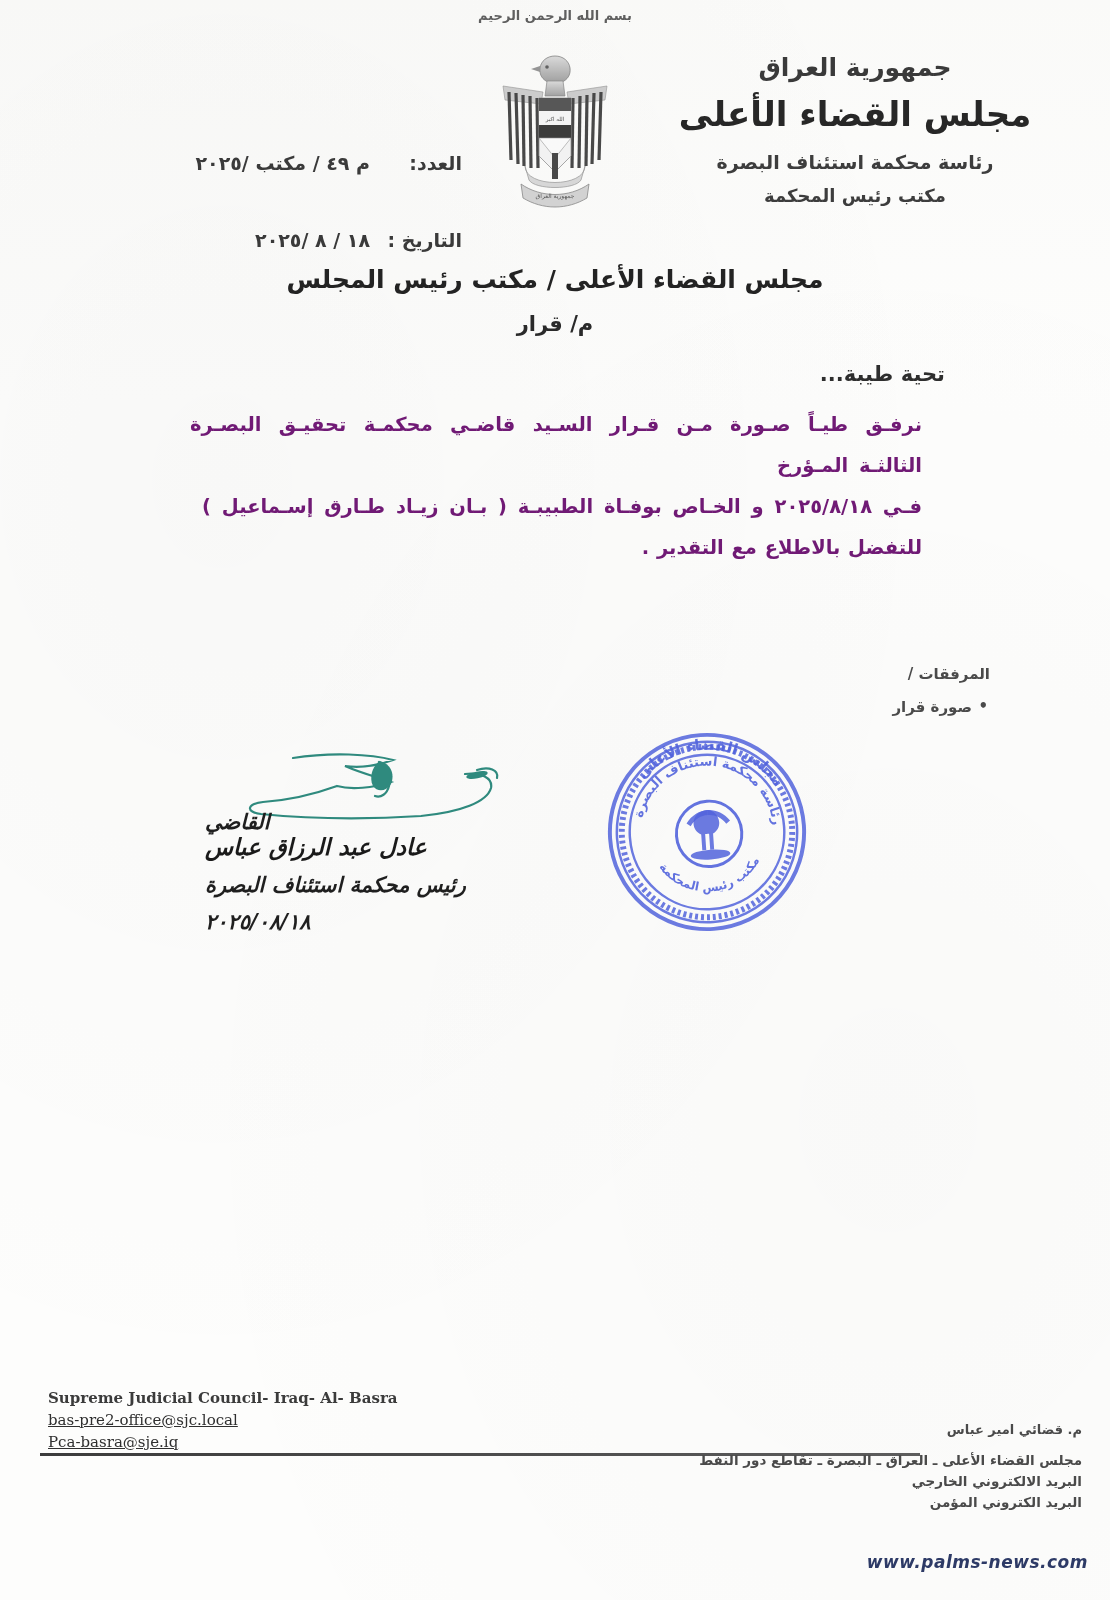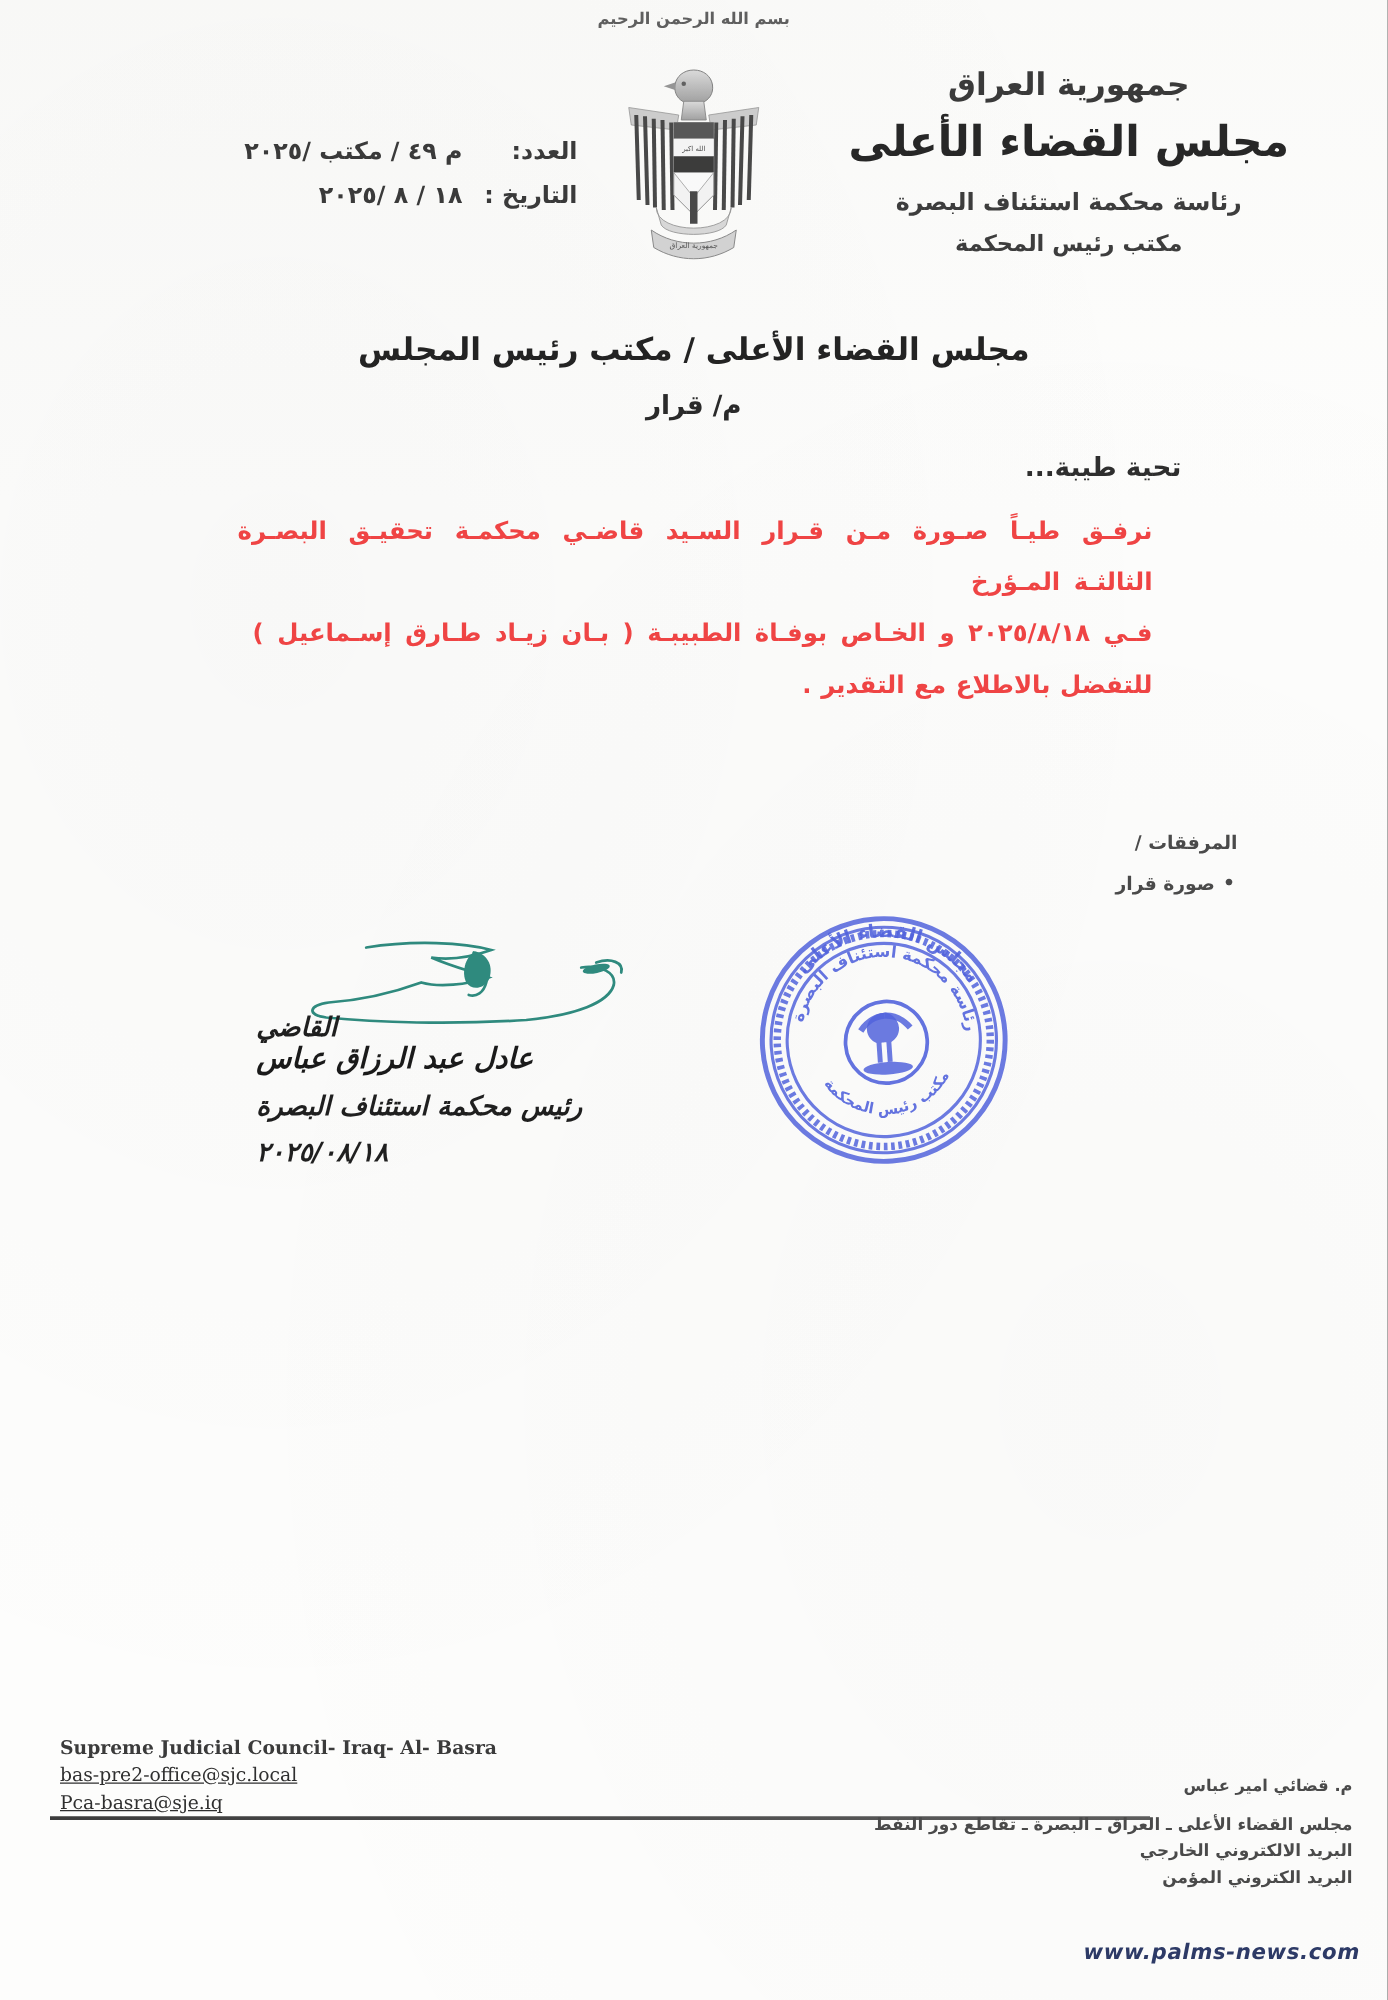--- a/index.html
+++ b/index.html
@@ -111,21 +111,21 @@
   }
   .meta-row {
     display: flex;
     justify-content: flex-start;
     align-items: baseline;
     gap: 14px;
     margin-bottom: 16px;
     direction: rtl;
   }
   .meta-label { min-width: 78px; text-align: right; }
-  .meta-value { letter-spacing: 1px; }
+  .meta-value { letter-spacing: 1px; margin-top: 42px; }
 
   
   .addressee {
     position: absolute;
     top: 265px;
     left: 0; right: 0;
     text-align: center;
     font-size: 25px;
     font-weight: bold;
     color: #232323;
@@ -151,21 +151,21 @@
   }
 
   
   .body-text {
     position: absolute;
     top: 405px;
     right: 188px;
     left: 190px;
     font-size: 19.5px;
     font-weight: bold;
-    color: #ef4444;
+    color: #701a75;
     line-height: 2.1;
     text-align: justify;
     text-align-last: right;
     word-spacing: 4px;
   }
   .body-line { display: block; }
   .body-line.last { word-spacing: 1px; }
 
   
   .attachments {

